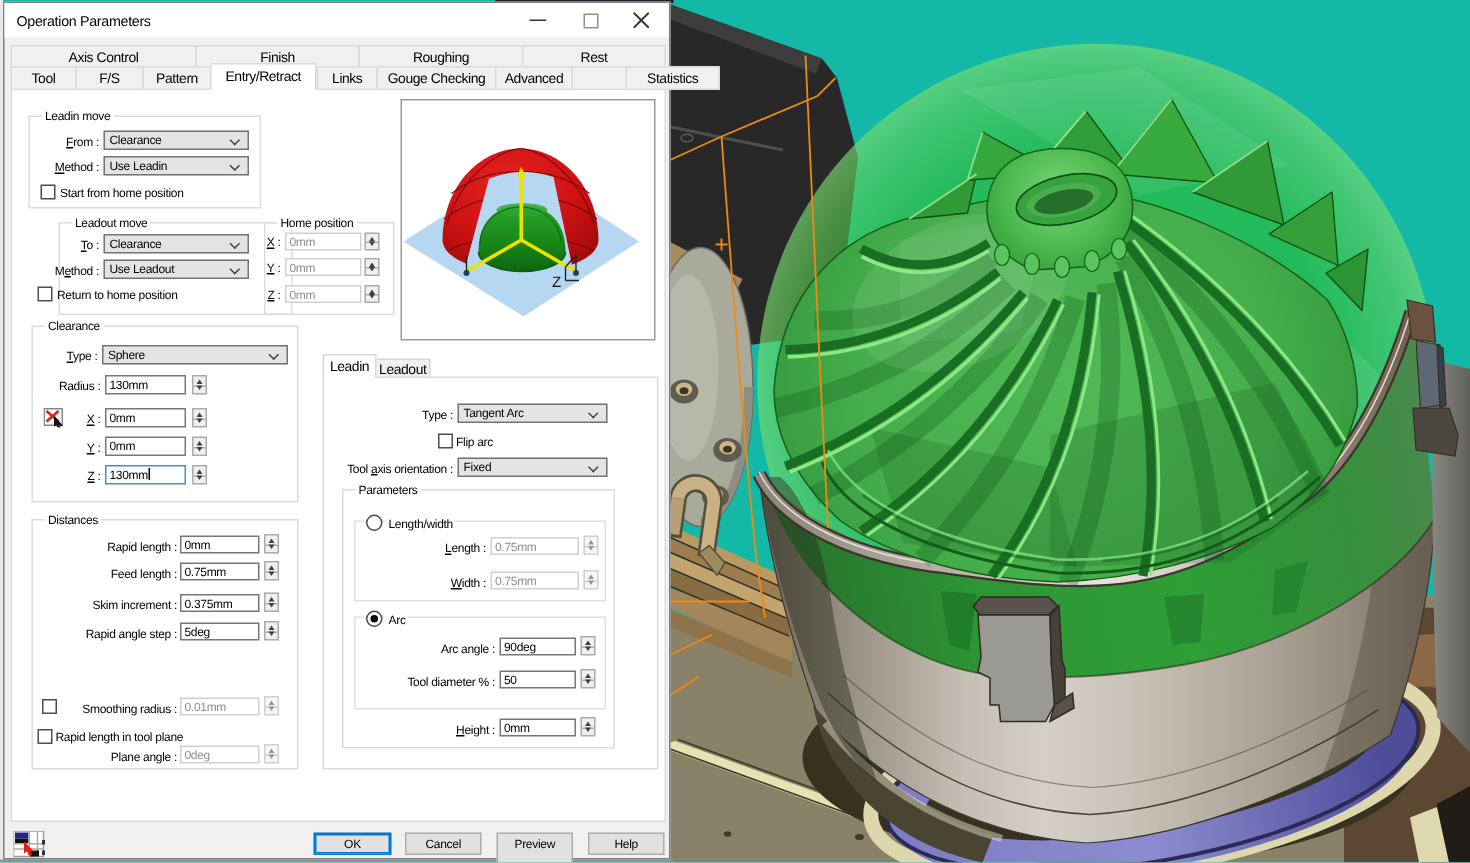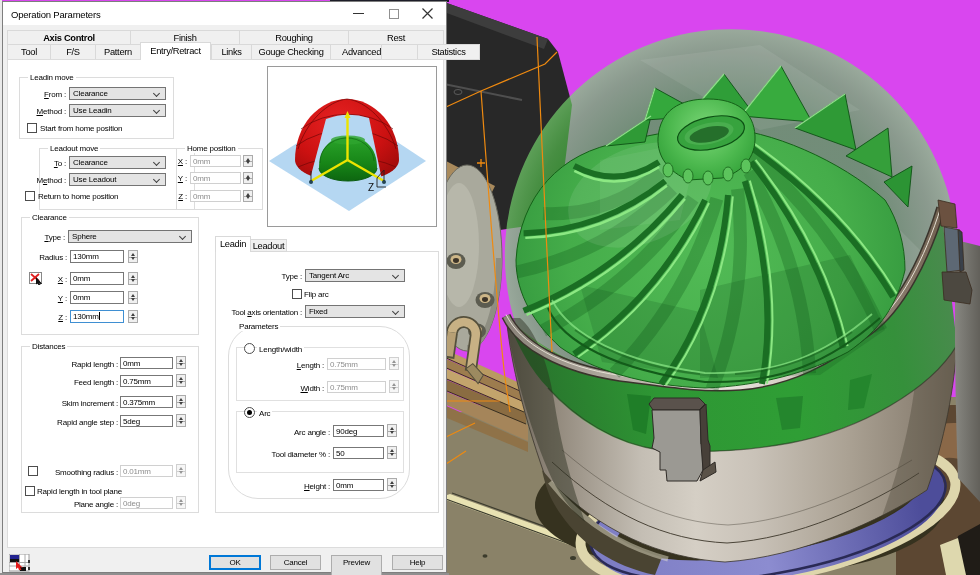--- a/index.html
+++ b/index.html
@@ -1,16 +1,16 @@
 <!DOCTYPE html>
 <html><head>
 <meta charset="utf-8">
 <style>
 html,body{margin:0;padding:0;}
-#stage{position:relative;width:980px;height:575px;overflow:hidden;background:#d946ef;
+#stage{position:relative;width:980px;height:575px;overflow:hidden;background:#14b8a6;
   font-family:"Liberation Sans",sans-serif;font-size:8px;color:#000;letter-spacing:-0.2px;}
 #scene{position:absolute;left:0;top:0;z-index:0;}
 #dlg{position:absolute;left:0;top:0;width:449px;height:575px;z-index:10;}
 .abs{position:absolute;}
 .lbl{position:absolute;white-space:nowrap;}
 .lblr{position:absolute;white-space:nowrap;text-align:right;}
 .gb{position:absolute;border:1px solid #dcdcdc;}
 .gb>span{position:absolute;left:8px;top:-5px;background:#fff;padding:0 2px;line-height:9px;}
 .cb{position:absolute;background:#e4e4e4;border:1px solid #747474;line-height:11px;padding-left:3px;box-sizing:border-box;}
 .cb::after{content:"";position:absolute;right:6px;top:3px;width:4px;height:4px;
@@ -282,30 +282,30 @@
     <div class="abs" style="left:0;top:573px;width:449px;height:2px;background:#8f8f8f;"></div>
     <div class="abs" style="left:2px;top:1px;width:445px;height:572px;background:#f0f0f0;border:1px solid #7e7e7e;box-sizing:border-box;"></div>
     <div class="abs" style="left:3px;top:2px;width:443px;height:23px;background:#fff;"></div>
     <div class="lbl" style="left:11px;top:9px;font-size:9.5px;">Operation Parameters</div>
     <div class="abs" style="left:353px;top:13px;width:11px;height:1px;background:#333;"></div>
     <div class="abs" style="left:389px;top:9px;width:8px;height:8px;border:1px solid #909090;"></div>
     <svg class="abs" style="left:422px;top:8px;" width="11" height="11">
         <path d="M0.5 0.5 L10.5 10.5 M10.5 0.5 L0.5 10.5" stroke="#333" stroke-width="1.2"></path>
       </svg>
 
-    <div class="tab" style="left:7px;top:30px;width:124px;height:15px;line-height:14px;font-weight:bold;">Axis Control</div>
+    <div class="tab" style="left:7px;top:30px;width:124px;height:15px;line-height:14px;">Axis Control</div>
     <div class="tab" style="left:130px;top:30px;width:110px;height:15px;line-height:14px;">Finish</div>
     <div class="tab" style="left:239px;top:30px;width:110px;height:15px;line-height:14px;">Roughing</div>
     <div class="tab" style="left:348px;top:30px;width:96px;height:15px;line-height:14px;">Rest</div>
     <div class="tab" style="left:7px;top:44px;width:44px;height:16px;line-height:15px;">Tool</div>
     <div class="tab" style="left:50px;top:44px;width:46px;height:16px;line-height:15px;">F/S</div>
     <div class="tab" style="left:95px;top:44px;width:46px;height:16px;line-height:15px;">Pattern</div>
     <div class="tab" style="left:211px;top:44px;width:41px;height:16px;line-height:15px;">Links</div>
     <div class="tab" style="left:251px;top:44px;width:80px;height:16px;line-height:15px;">Gouge Checking</div>
-    <div class="tab" style="left:330px;top:44px;width:52px;height:16px;line-height:15px;text-align:right;">Advanced</div>
+    <div class="tab" style="left:330px;top:44px;width:52px;height:16px;line-height:15px;">Advanced</div>
     <div class="tab" style="left:381px;top:44px;width:63px;height:16px;line-height:15px;margin-left:36px;">Statistics</div>
 
     <div class="abs" style="left:7px;top:59px;width:437px;height:489px;background:#fff;border:1px solid #dcdcdc;box-sizing:border-box;"></div>
     <div class="tab tabsel" style="left:140px;top:42px;width:71px;height:18px;line-height:16px;">Entry/Retract</div>
 
     <div class="gb" style="left:19px;top:77px;width:153px;height:60px;">
         <span>Leadin move</span>
       </div>
     <div class="lblr" style="left:0;top:90px;width:66px;"><u>F</u>rom&nbsp;:</div>
     <div class="cb" style="left:69px;top:87px;width:97px;height:13px;">Clearance</div>
@@ -454,21 +454,21 @@
     <div class="abs" style="left:215px;top:251px;width:224px;height:262px;border:1px solid #dcdcdc;box-sizing:border-box;"></div>
     <div class="tab" style="left:250px;top:239px;width:37px;height:13px;line-height:12px;">Leadout</div>
     <div class="tab tabsel" style="left:215px;top:236px;width:36px;height:16px;line-height:14px;">Leadin</div>
     <div class="lblr" style="left:180px;top:272px;width:122px;">Type&nbsp;:</div>
     <div class="cb" style="left:305px;top:269px;width:100px;height:13px;">Tangent Arc</div>
     <div class="ck" style="left:292px;top:289px;"></div>
     <div class="lbl" style="left:304px;top:290px;">Flip arc</div>
     <div class="lblr" style="left:180px;top:308px;width:122px;">Tool <u>a</u>xis orientation&nbsp;:</div>
     <div class="cb" style="left:305px;top:305px;width:100px;height:13px;">Fixed</div>
 
-    <div class="gb" style="left:228px;top:326px;width:180px;height:171px;border-radius:30px;">
+    <div class="gb" style="left:228px;top:326px;width:180px;height:171px;">
         <span>Parameters</span>
       </div>
     <div class="gb" style="left:236px;top:347px;width:166px;height:52px;border-color:#e0e0e0;"></div>
     <div class="rd" style="left:244px;top:343px;"></div>
     <div class="lbl" style="left:257px;top:345px;background:#fff;padding:0 2px;">Length/width</div>
     <div class="lblr" style="left:230px;top:361px;width:94px;"><u>L</u>ength&nbsp;:</div>
     <div class="fd" style="left:327px;top:358px;width:59px;height:12px;">0.75mm</div>
     <div class="sp" style="left:389px;top:357px;height:13px;opacity:0.55;">
         <i class="spm"></i>
       </div>

